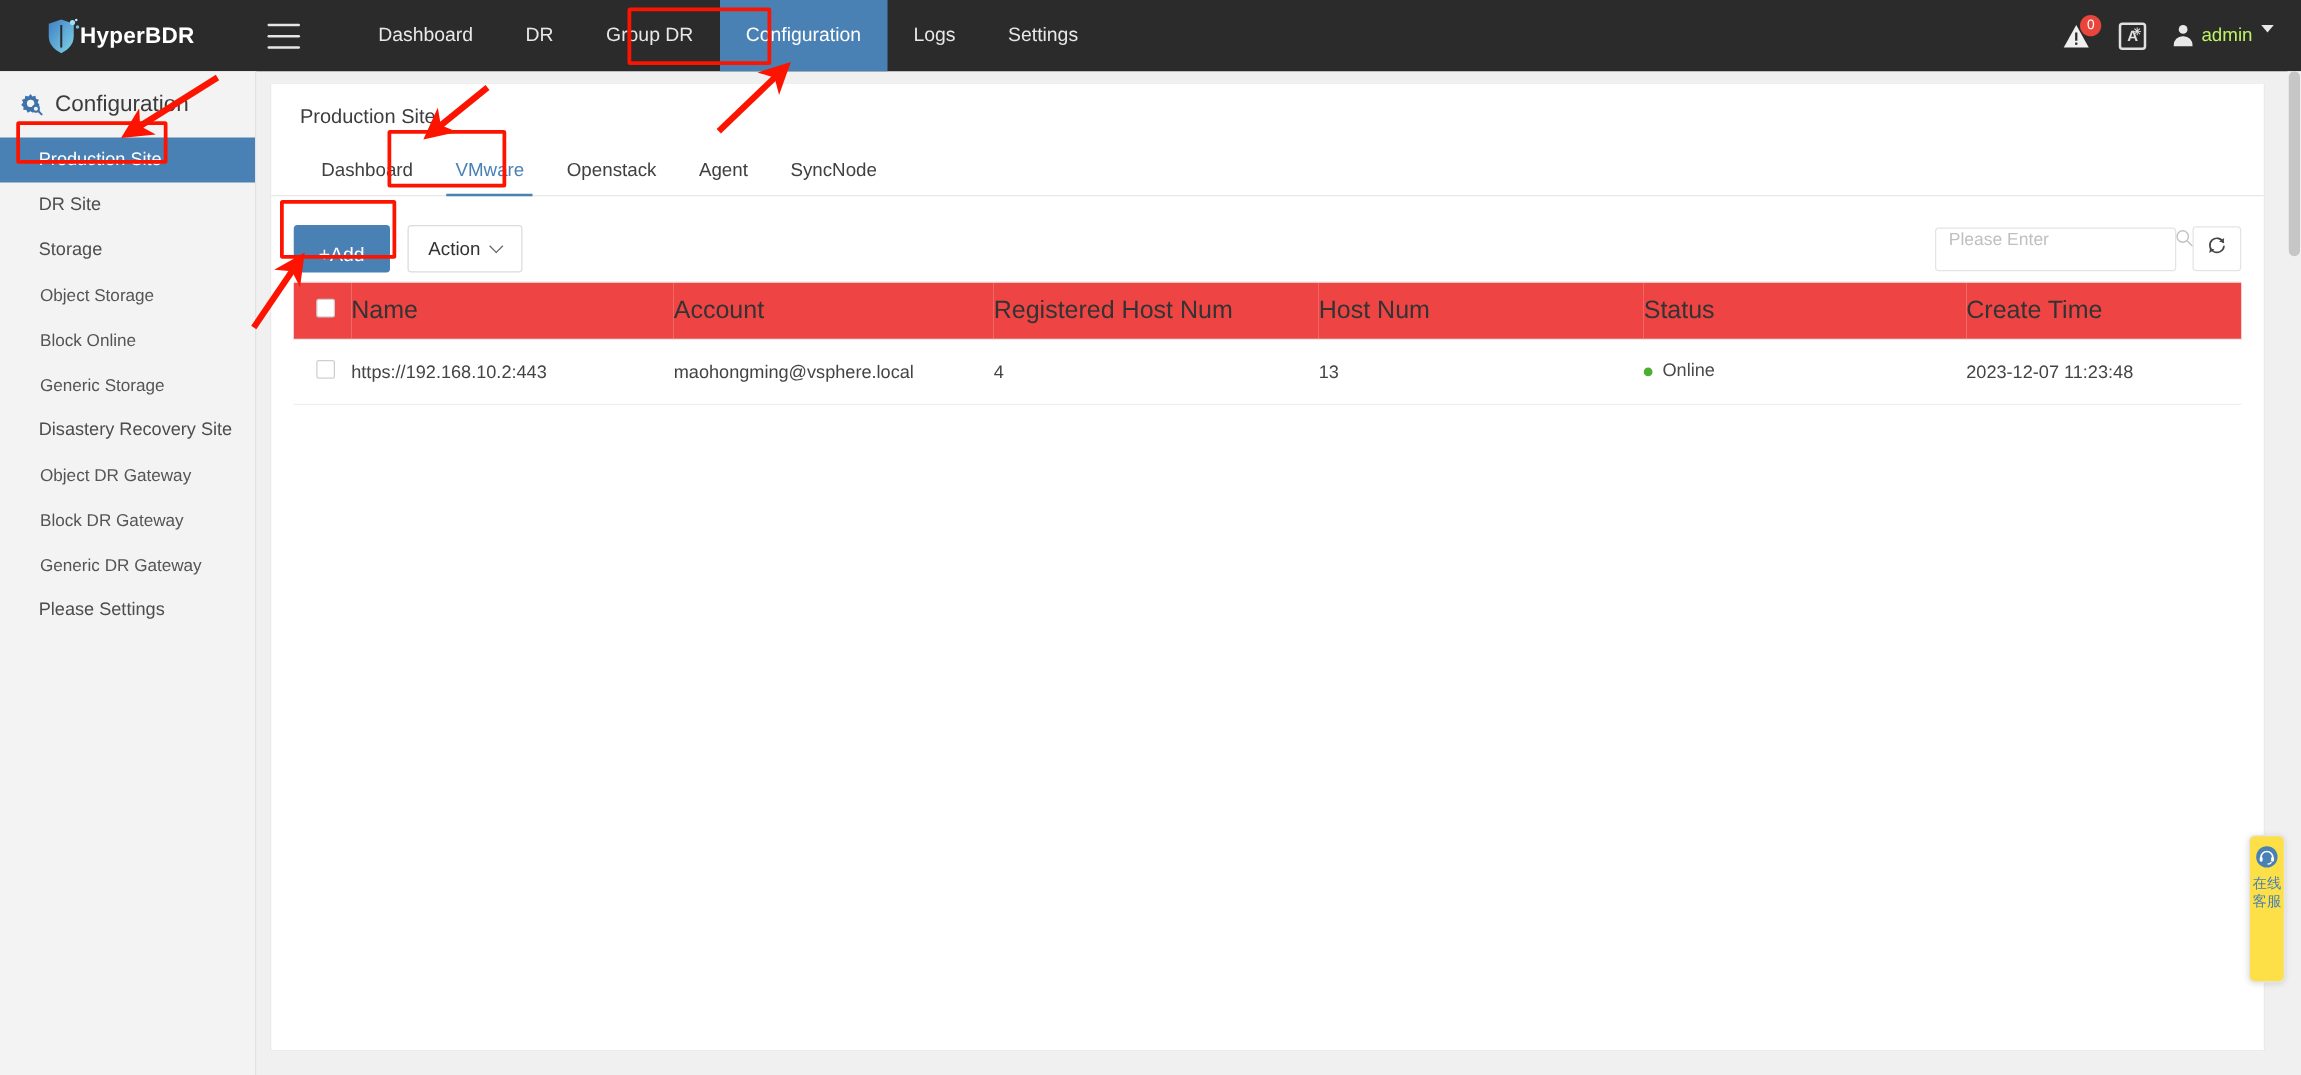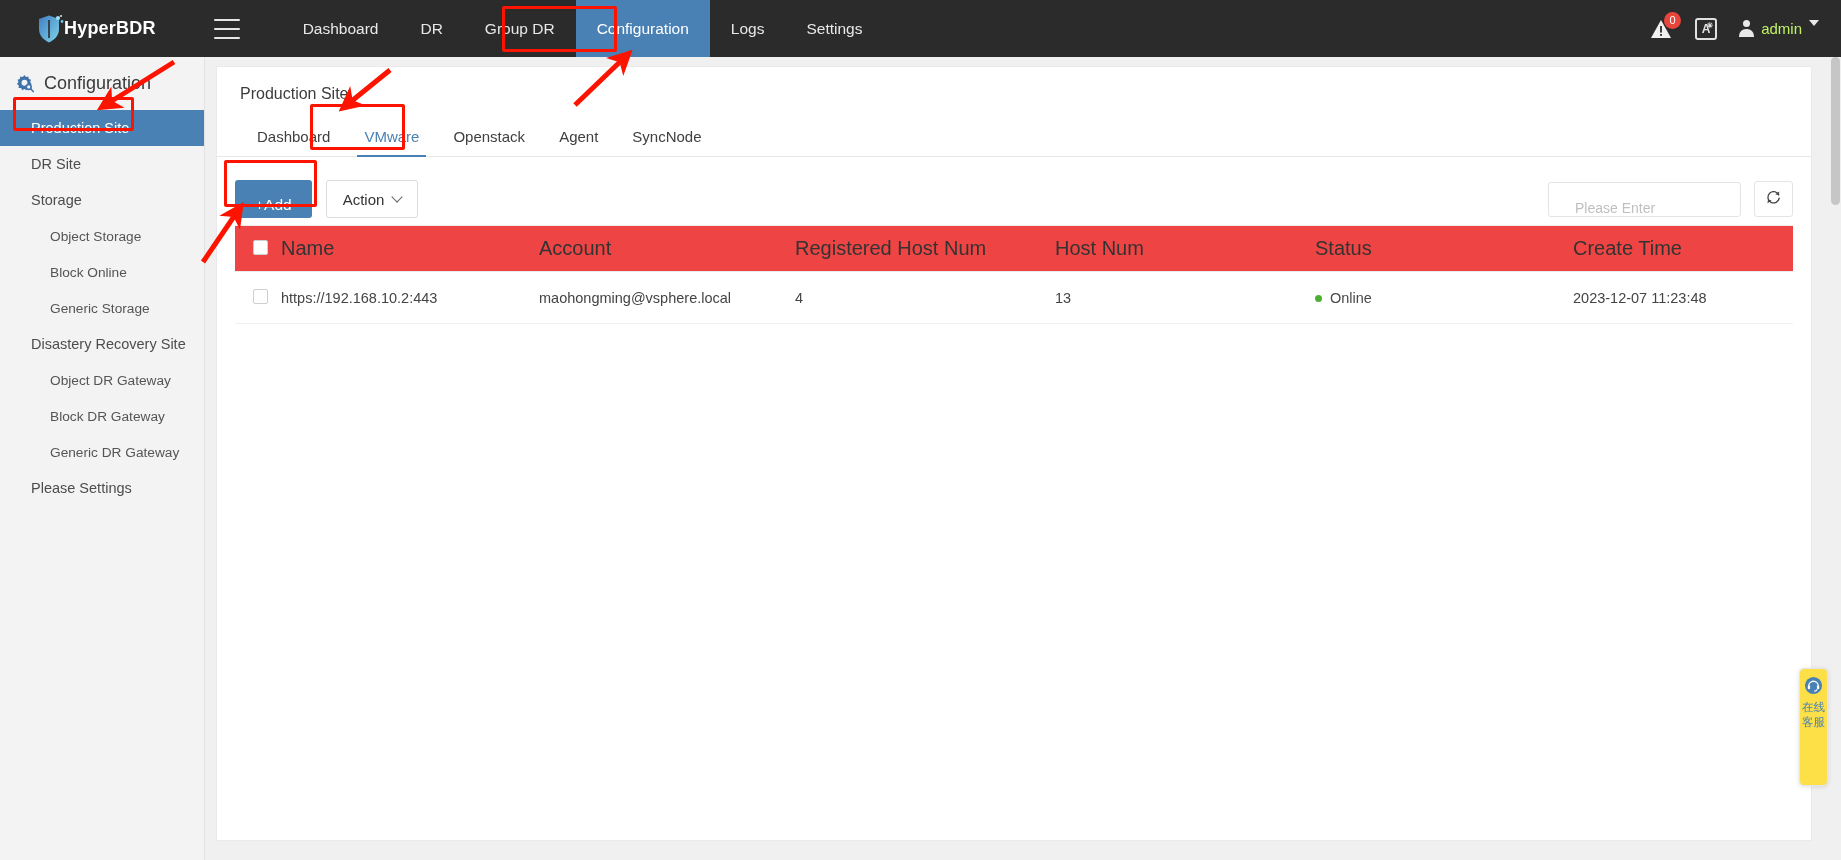--- a/index.html
+++ b/index.html
@@ -81,21 +81,21 @@
     padding:16px 0 14px 14px;
   }
   .side-head .gear { width:21px; height:21px; position:relative; flex:none; }
   .side-head .t { font-size:18px; color:#3b3b3b; }
   .side-list { margin-top:2px; }
   .side-item {
     height:36px; display:flex; align-items:center;
     font-size:14.5px; color:#4d4d4d; cursor:pointer;
   }
   .side-item.lvl1 { padding-left:31px; }
-  .side-item.lvl2 { padding-left:50px; font-size:13.7px; color:#555; }
+  .side-item.lvl2 { padding-left:32px; font-size:13.7px; color:#555; }
   .side-item.active { background:#4a81b4; color:#ffffff; }
 
   
   .content {
     position:absolute; left:216px; top:66px; width:1596px; height:775px;
     background:#ffffff; border:1px solid #eaeaea;
   }
   .crumb { font-size:16px; color:#3d3d3d; padding:18px 0 0 23px; }
   .tabs {
     display:flex; align-items:flex-end; margin-top:14px; padding-left:23px;
@@ -123,21 +123,21 @@
     background:#fff; border-radius:3px; font-size:15px; color:#333;
     display:flex; align-items:center; gap:9px; cursor:pointer;
   }
   .chev {
     width:8px;height:8px;border-right:1.6px solid #666;border-bottom:1.6px solid #666;
     transform:rotate(45deg); margin-top:-4px;
   }
   .tool-right { margin-left:auto; display:flex; align-items:center; gap:13px; }
   .search-box {
     width:193px; height:35px; border:1px solid #e4e4e4; border-radius:3px;
-    display:flex; align-items:flex-end; padding:0 26px; background:#fff;
+    display:flex; align-items:flex-start; padding:0 10px; background:#fff;
   }
   .search-box input {
     border:none; outline:none; flex:1; font-size:14px; color:#444;
     font-family:"Liberation Sans", sans-serif; background:transparent;
   }
   .search-box input::placeholder { color:#bfbfbf; }
   .btn-refresh {
     width:39px; height:36px; border:1px solid #e4e4e4; border-radius:3px;
     background:#fff; display:flex; align-items:center; justify-content:center;
     cursor:pointer;

